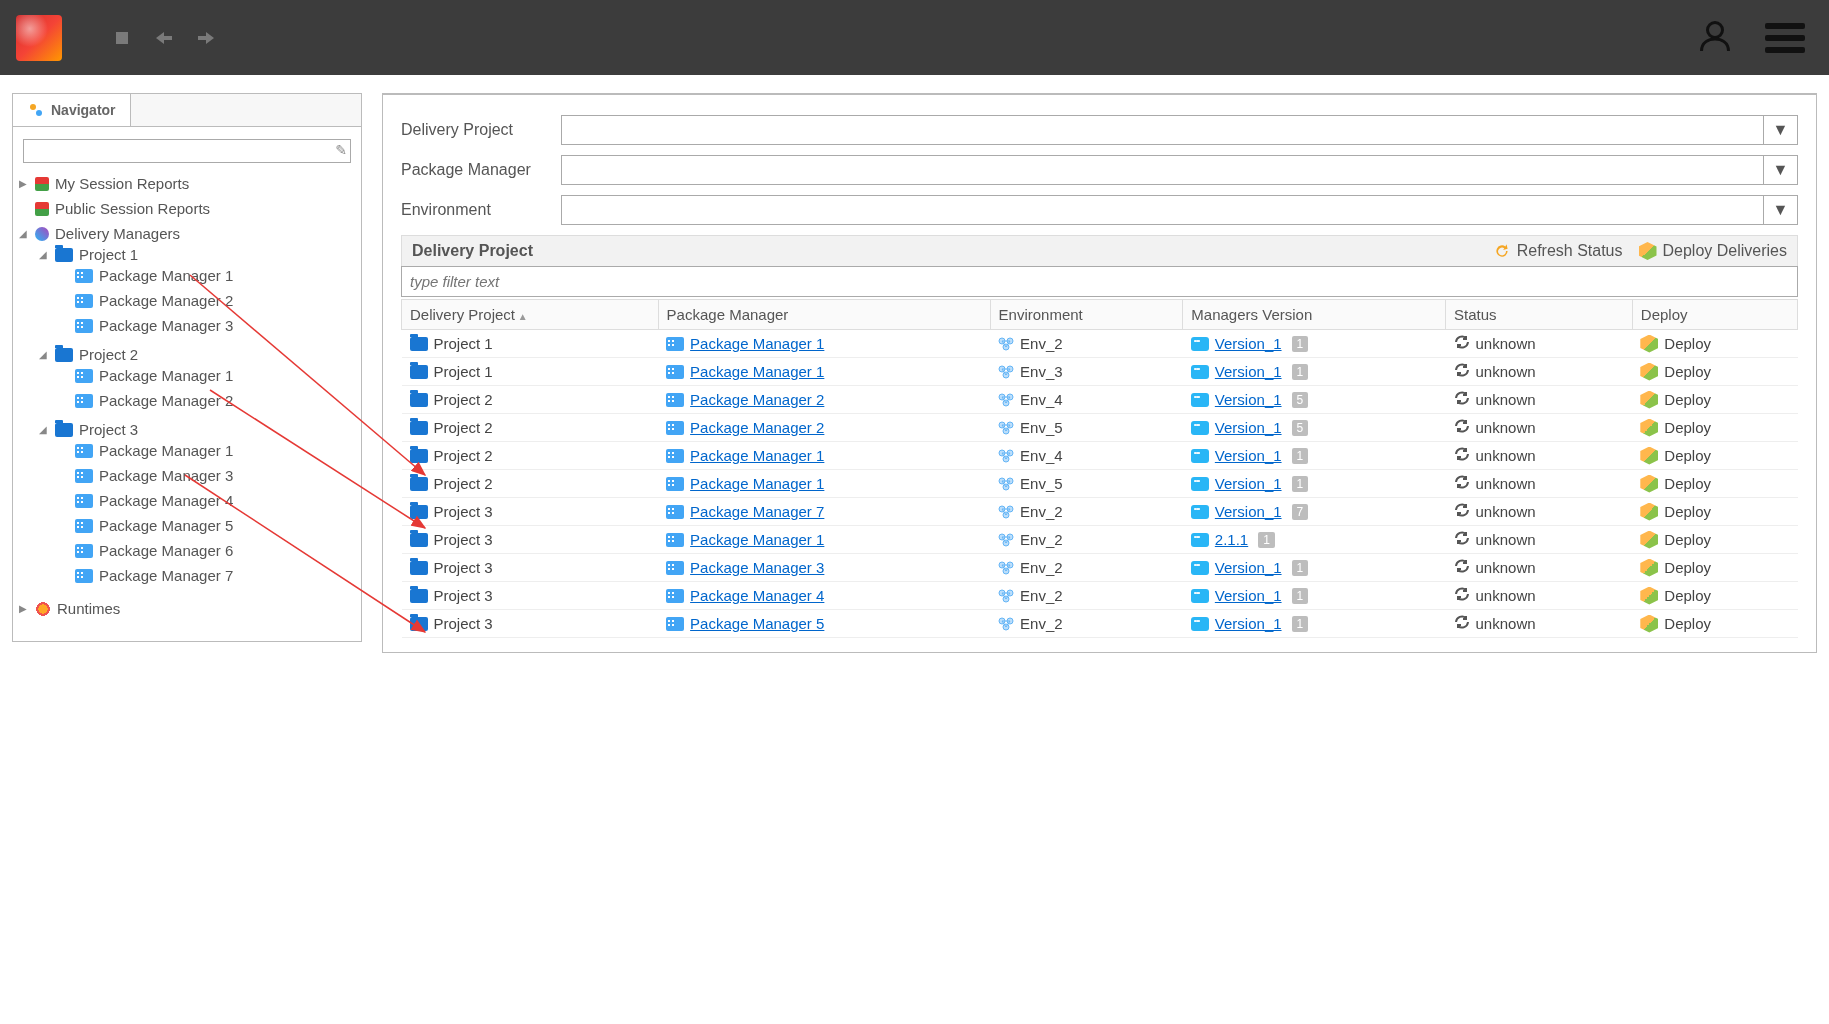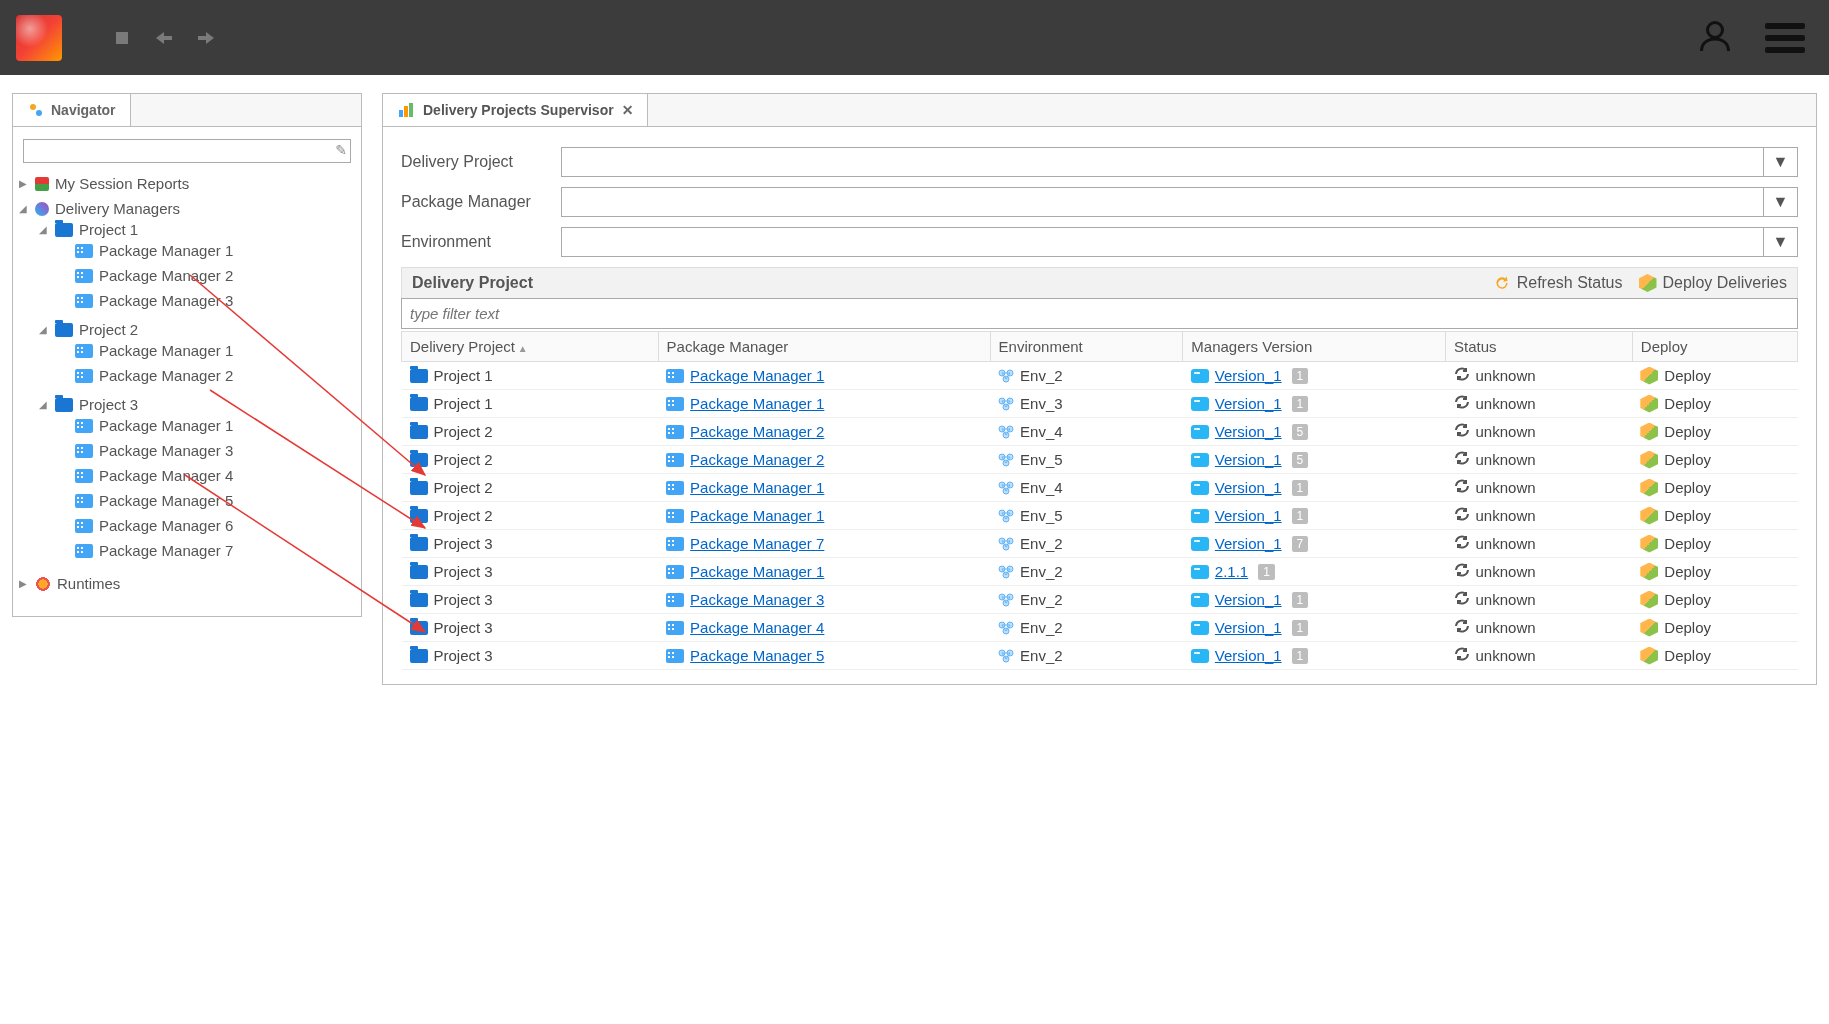--- a/index.html
+++ b/index.html
@@ -147,20 +147,27 @@
       <ul class="tree" id="tree-root">
           <li>
             <div class="row">
               <span class="caret">▶</span>
               <span class="icn icn-reports"></span>
               <span>My Session Reports</span>
             </div>
           </li>
           <li>
             <div class="row">
+              <span class="caret"></span>
+              <span class="icn icn-reports"></span>
+              <span>Public Session Reports</span>
+            </div>
+          </li>
+          <li>
+            <div class="row">
               <span class="caret">◢</span>
               <span class="icn icn-dp"></span>
               <span>Delivery Managers</span>
             </div>
             <ul class="children">
               <li>
                 <div class="row">
                   <span class="caret">◢</span>
                   <span class="icn icn-folder"></span>
                   <span>Project 1</span>
@@ -271,31 +278,20 @@
               <span class="icn icn-runtime"></span>
               <span>Runtimes</span>
             </div>
           </li>
         </ul>
     </div>
   </div>
 
   <div class="panel editor-panel">
     <div class="editor-tabbar">
-      <div class="editor-tab">
-        <span class="icn">
-            <svg width="16" height="16">
-              <rect x="1" y="8" width="4" height="7" fill="#42a5f5"></rect>
-              <rect x="6" y="4" width="4" height="11" fill="#ff9800"></rect>
-              <rect x="11" y="1" width="4" height="14" fill="#66bb6a"></rect>
-            </svg>
-          </span>
-        <span>Delivery Projects Supervisor</span>
-        <span class="close-x">✕</span>
-      </div>
       <div class="editor-tabbar-spacer"></div>
     </div>
     <div class="editor-body">
       <div class="editor-desc">
       </div>
       <div class="filters">
         <div class="filter-row">
           <label>Delivery Project</label>
           <div class="combo">
               <input type="text" style="">

